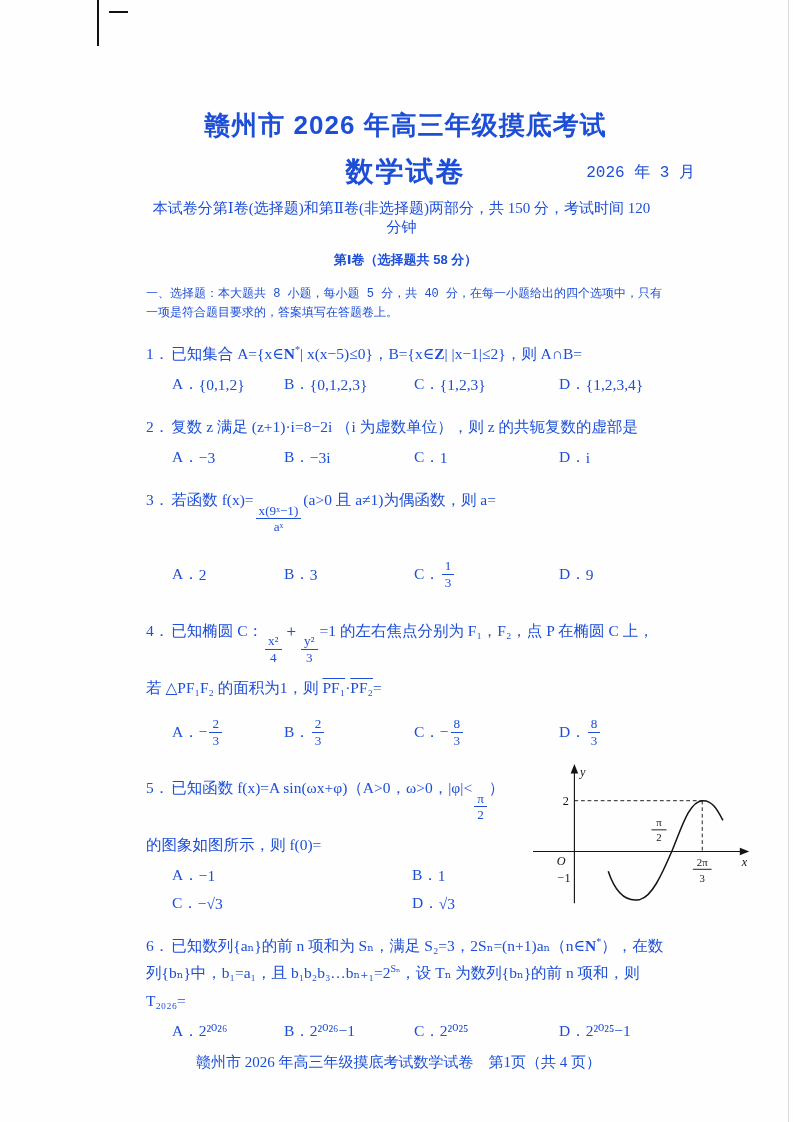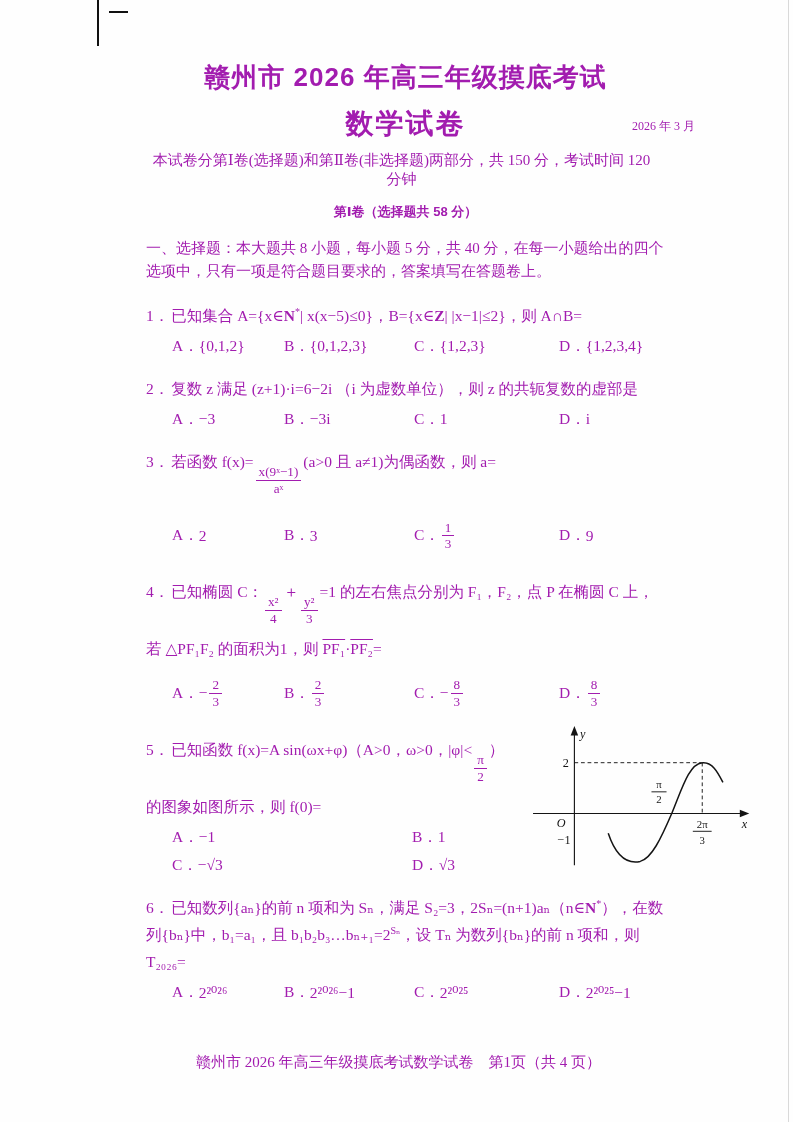--- a/index.html
+++ b/index.html
@@ -1,52 +1,52 @@
 <!DOCTYPE html>
 <html><head>
 <meta charset="utf-8">
 <style>
   html,body { margin:0; padding:0; background:#ffffff; }
   .page {
     position:relative;
     width:793px; height:1122px;
     background:#fefefe;
     box-sizing:border-box;
-    padding:60px 128px 0 146px;
+    padding:108px 128px 0 146px;
     font-family:"Liberation Serif","DejaVu Serif",serif;
-    color:#a21caf;
+    color:#1d4ed8;
     overflow:hidden;
   }
   
   .artifact { position:absolute; background:#111; }
   .artifact-v { left:97px; top:0; width:2px; height:46px; }
   .artifact-h { left:109px; top:11px; width:19px; height:2px; }
   .artifact-r { right:4px; top:0; width:1px; height:100%; background:#d9d9d9; }
 
   h1.exam-title {
     margin:0; text-align:center;
     font-family:"Liberation Sans","DejaVu Sans",sans-serif;
     font-size:26px; font-weight:bold; letter-spacing:1px;
   }
   .subtitle-row { position:relative; text-align:center; margin-top:10px; height:34px; }
   .subtitle-row h2 {
     margin:0; display:inline-block;
     font-family:"Liberation Sans","DejaVu Sans",sans-serif;
     font-size:28px; font-weight:bold; letter-spacing:2px;
   }
-  .exam-date { position:absolute; right:-30px; bottom:4px; font-size:12px; }
+  .exam-date { position:absolute; right:-30px; bottom:4px; font-size:16px;font-family:Liberation Mono, monospace; }
   p.note { margin:12px 8px 0 0; text-align:center; font-size:15px; }
   h3.section-heading {
     margin:14px 0 0 0; text-align:center;
     font-family:"Liberation Sans","DejaVu Sans",sans-serif;
     font-size:13px; font-weight:bold;
   }
   p.instruction {
-    margin:16px 0 12px 0; font-size:15px; line-height:1.55;
-    font-family:Liberation Serif, serif;
+    margin:16px 0 12px 0; font-size:12px; line-height:1.55;
+    font-family:Liberation Mono, monospace;
   }
 
   .q { margin-top:18px; font-size:15.5px; }
   .q .stem { margin:0; line-height:1.75; }
   .qnum { margin-right:2px; }
   sup { font-size:0.65em; }
   b.setfont { font-weight:bold; }
 
   .opts { display:flex; align-items:center; margin:7px 0 0 26px; }
   .opt { display:flex; align-items:center; white-space:nowrap; }
@@ -111,21 +111,21 @@
             <span>{1,2,3}</span>
           </span>
         <span class="opt w4">
             <span>D．</span>
             <span>{1,2,3,4}</span>
           </span>
       </div>
     </section>
 
     <section class="q">
-      <p class="stem"><span class="qnum">2．</span><span>复数 z 满足 (z+1)·i=6−2i （i 为虚数单位），则 z 的共轭复数的虚部是</span></p>
+      <p class="stem"><span class="qnum">2．</span><span>复数 z 满足 (z+1)·i=8−2i （i 为虚数单位），则 z 的共轭复数的虚部是</span></p>
       <div class="opts">
         <span class="opt w1">
             <span>A．</span>
             <span>−3</span>
           </span>
         <span class="opt w2">
             <span>B．</span>
             <span>−3i</span>
           </span>
         <span class="opt w3">

